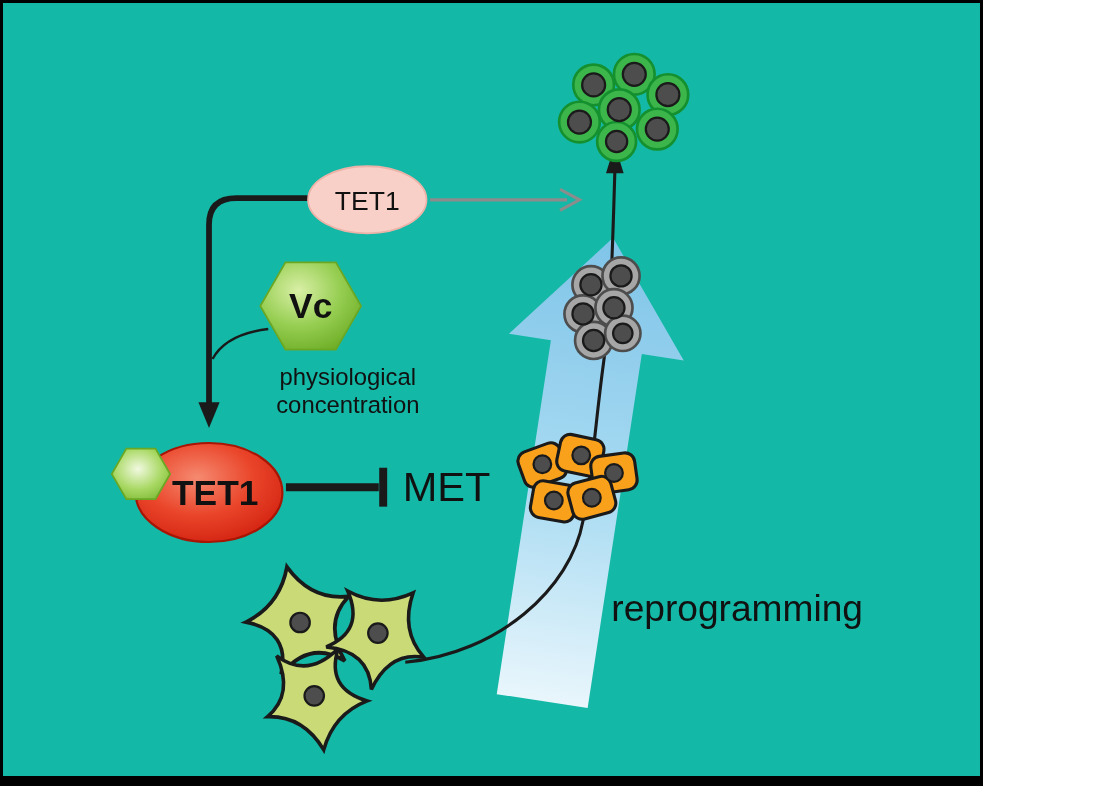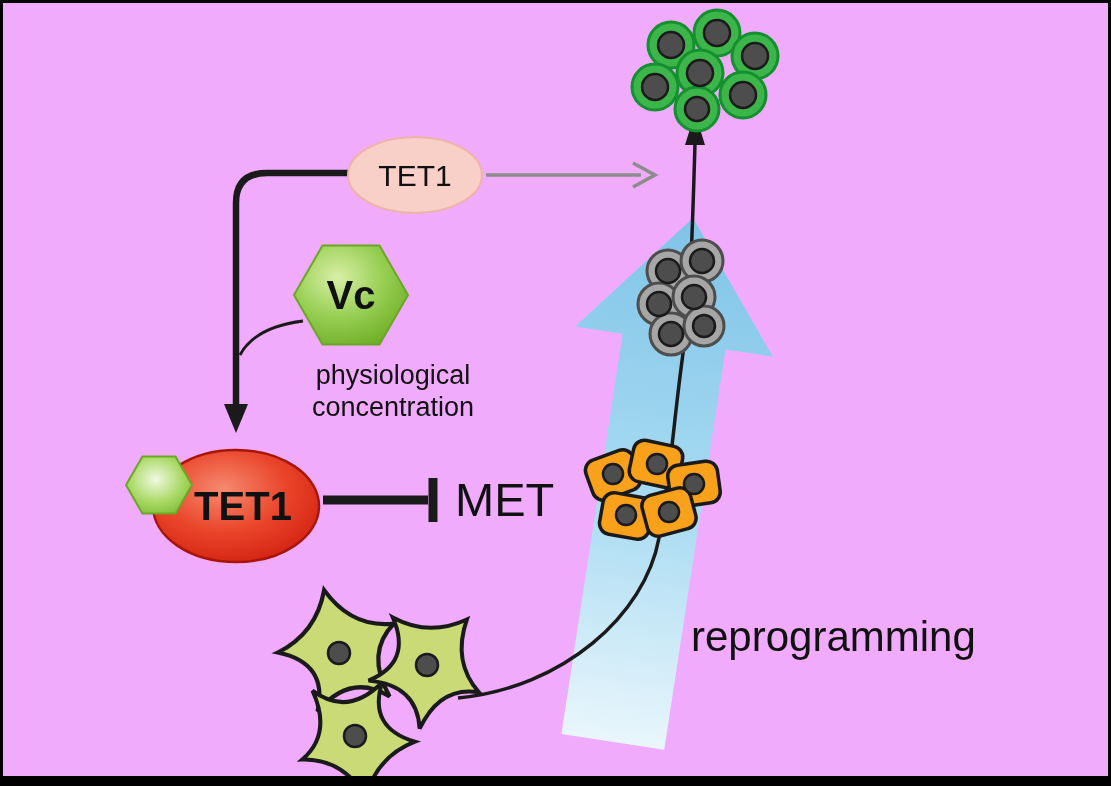--- a/index.html
+++ b/index.html
@@ -2,26 +2,26 @@
 <html><head>
 <meta charset="utf-8">
 <style>
   html, body {
     margin: 0;
     padding: 0;
     background: #ffffff;
     font-family: "Liberation Sans", sans-serif;
   }
   .frame {
-    width: 1111px;
+    width: 983px;
     height: 786px;
     box-sizing: border-box;
     border: 3px solid #000;
     border-bottom-width: 10px;
-    background: #f0abfc;
+    background: #14b8a6;
     position: relative;
     overflow: hidden;
   }
   svg { display: block; width: 100%; height: 100%; }
   text { font-family: "Liberation Sans", sans-serif; }
   .label-plain { font-size: 30px; fill: #111; }
   .label-vc { font-size: 40px; font-weight: bold; fill: #111; }
   .label-small { font-size: 27px; fill: #111; }
   .label-tet1-bound { font-size: 40px; font-weight: bold; fill: #111; }
   .label-met { font-size: 47px; fill: #111; }

